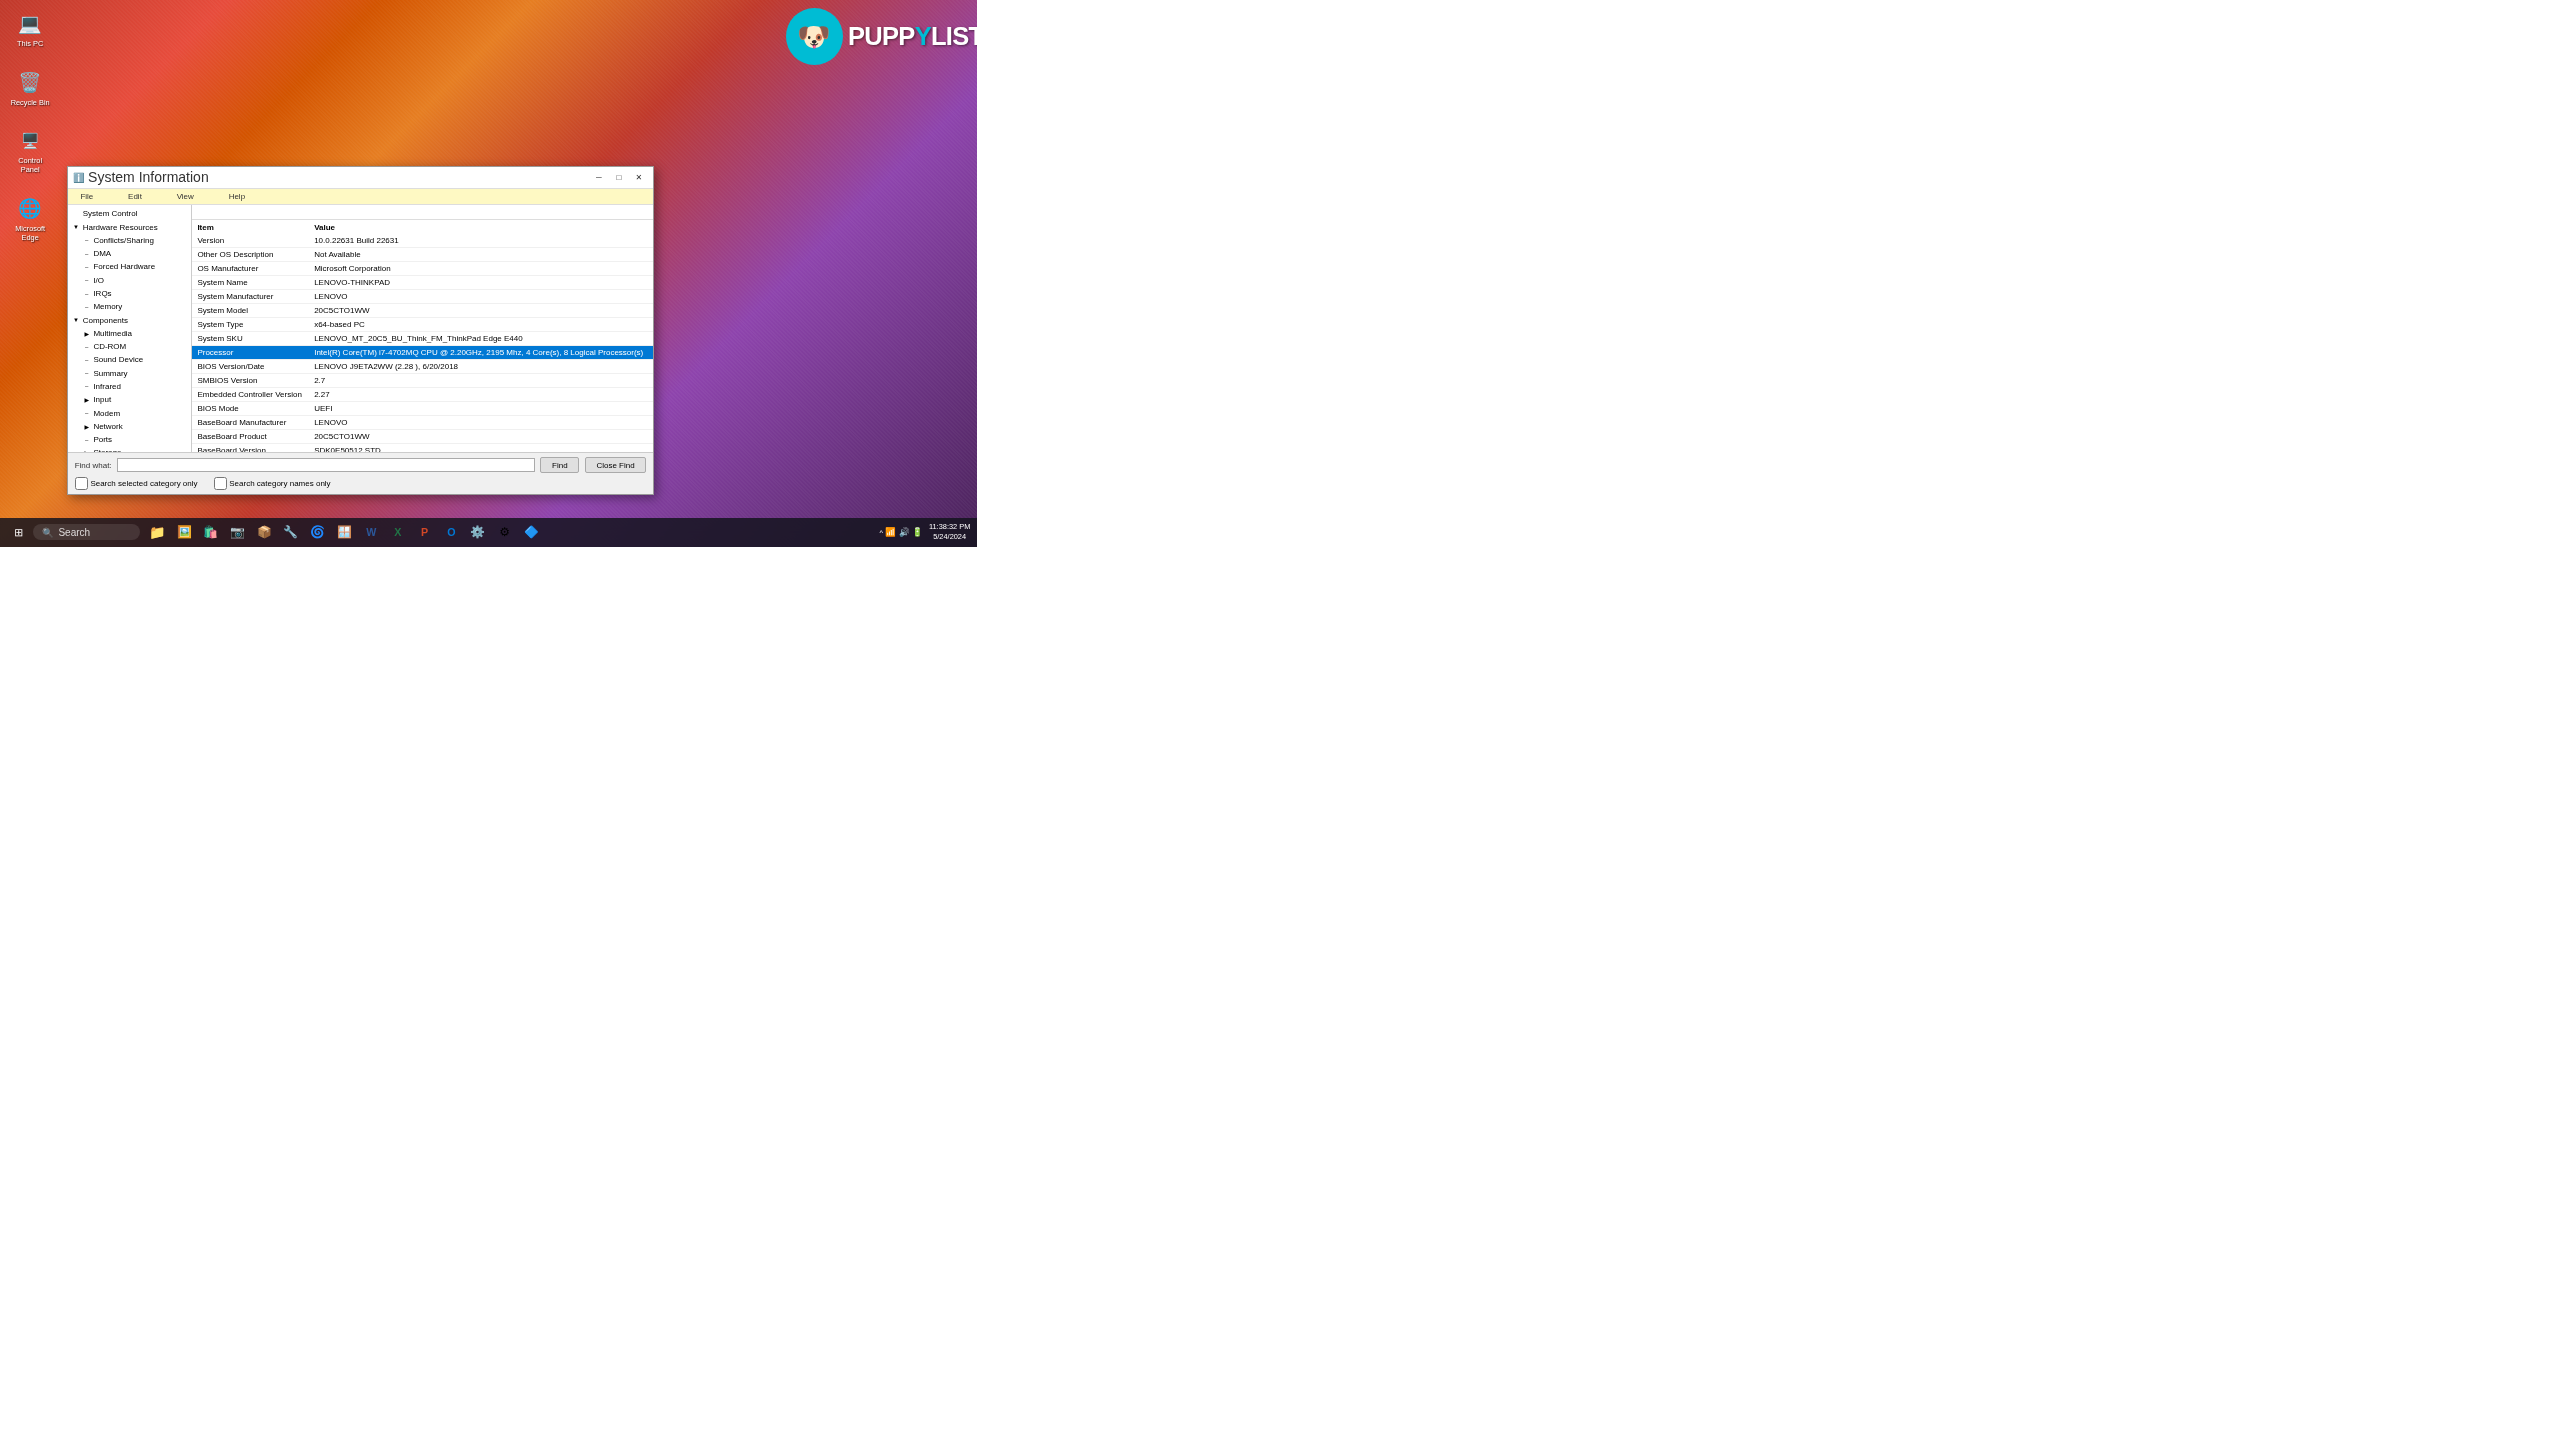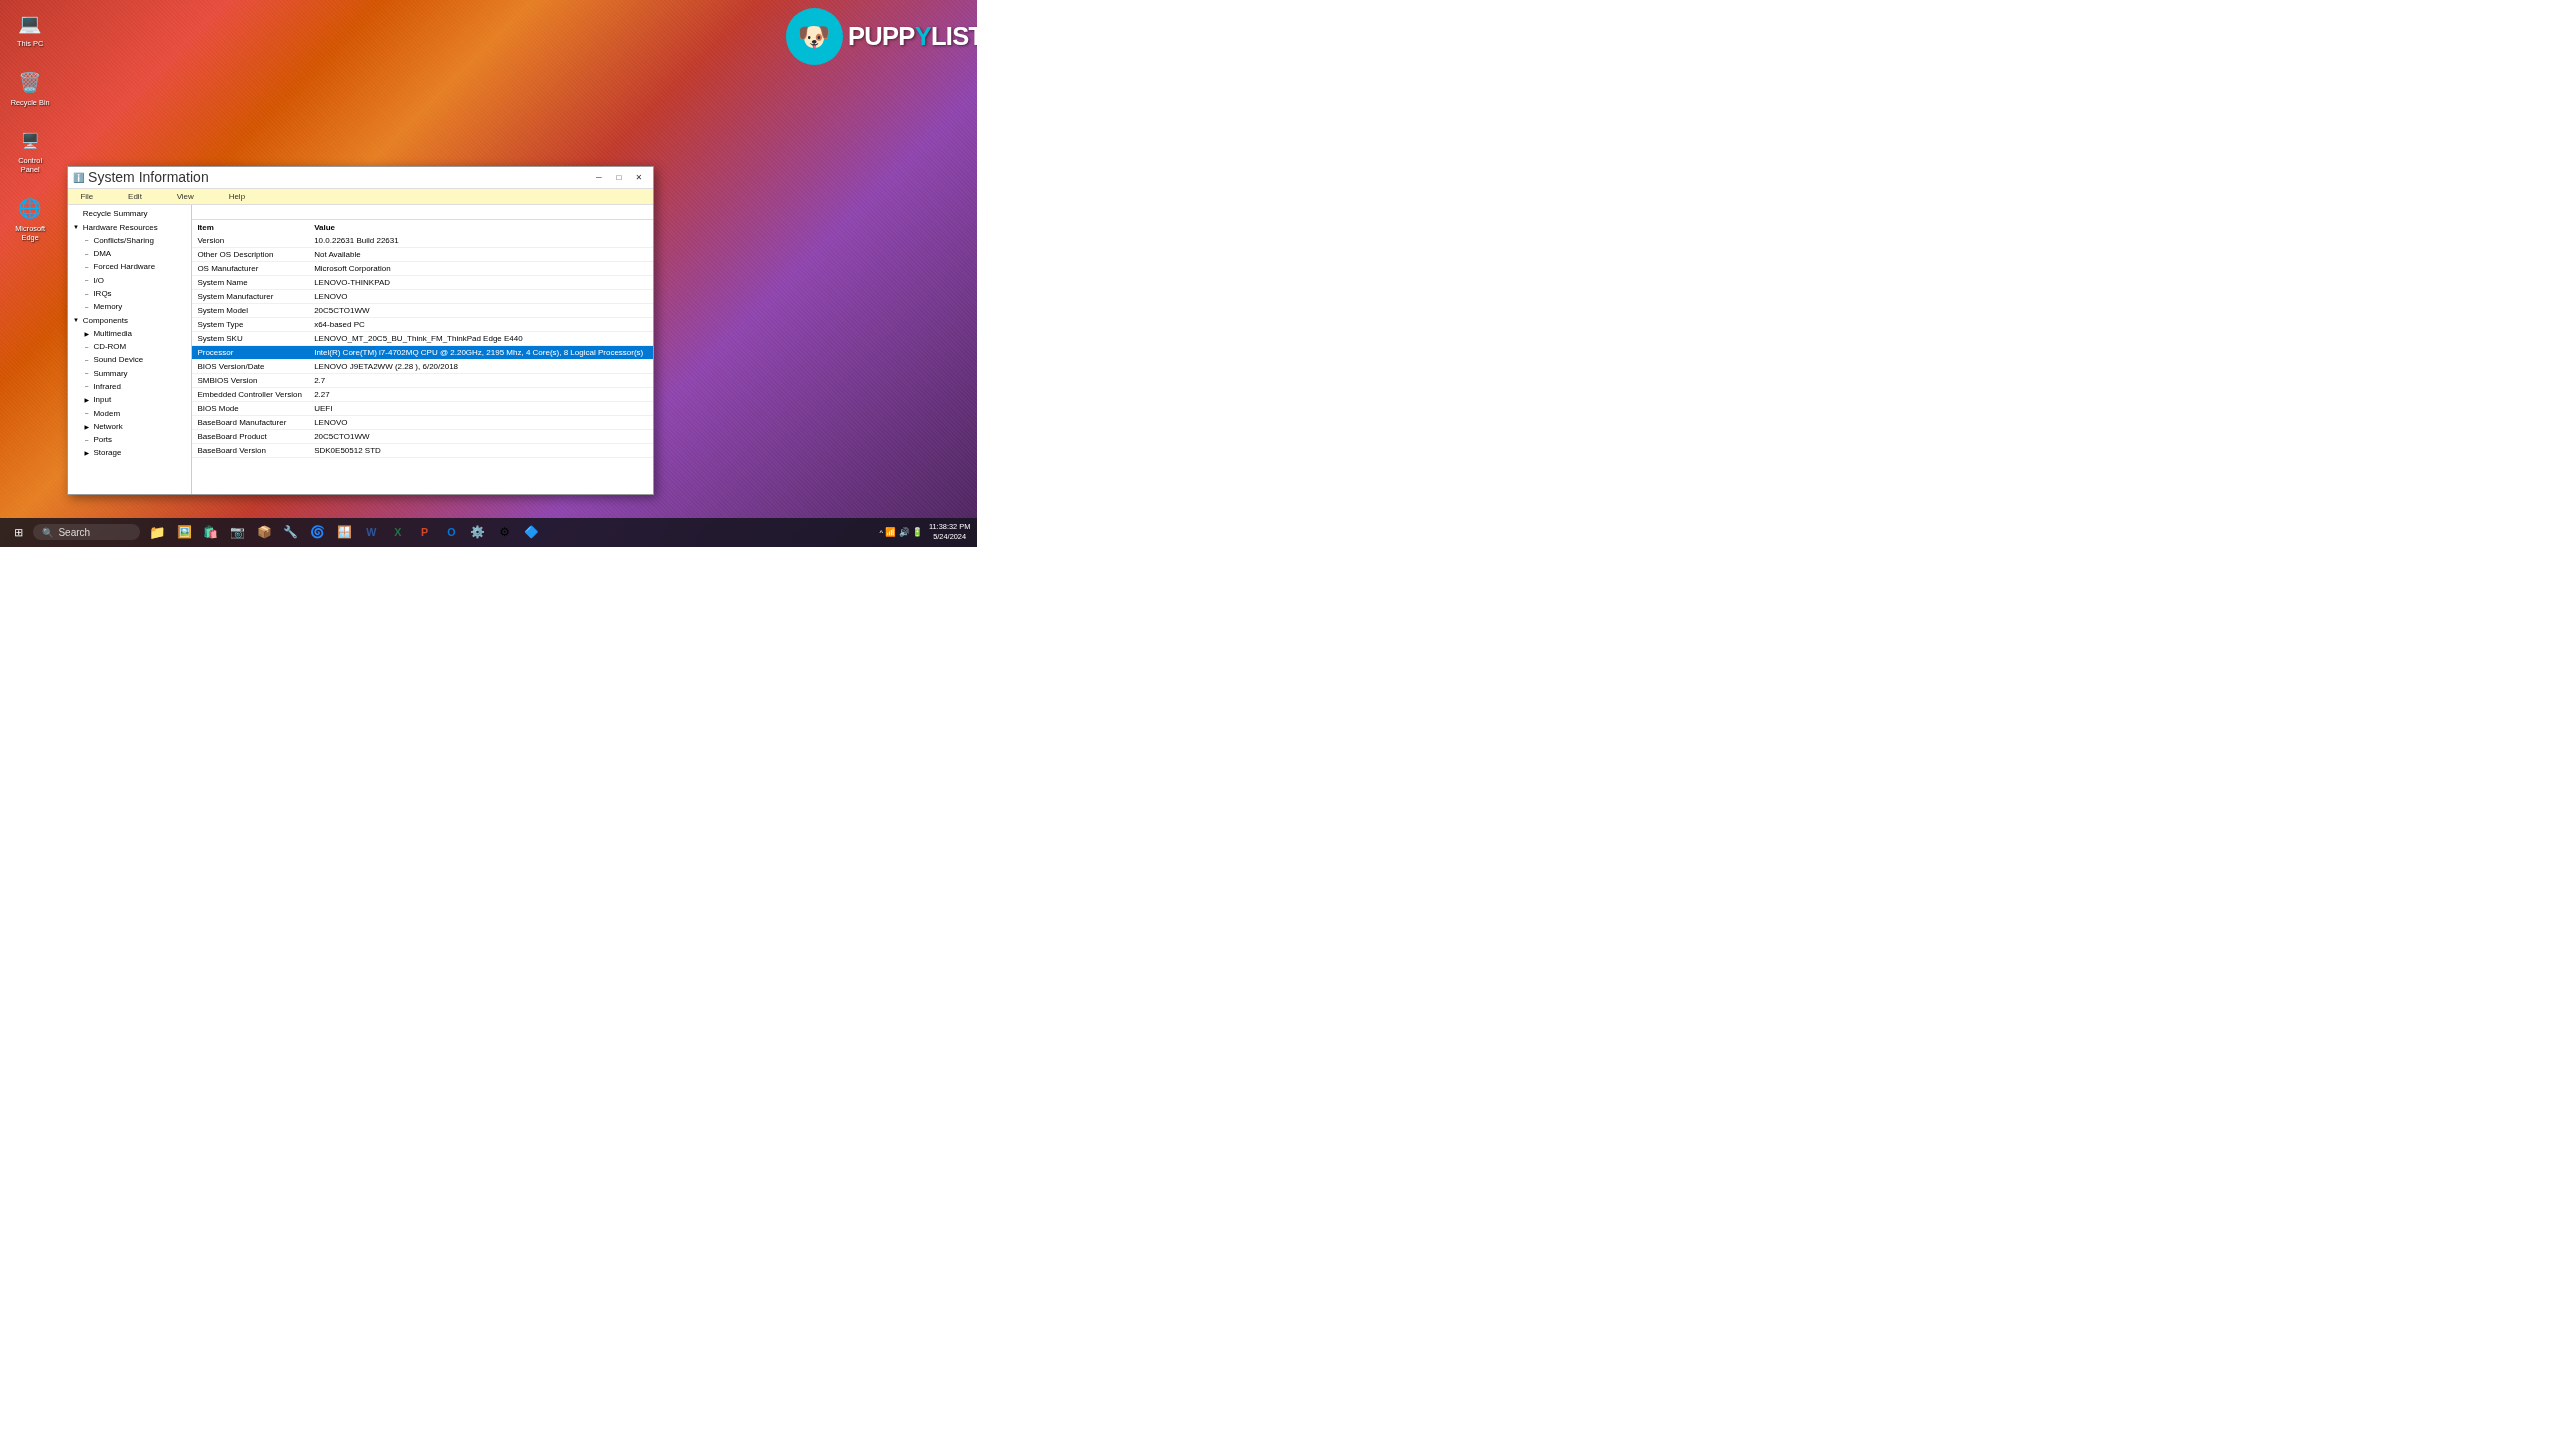--- a/index.html
+++ b/index.html
@@ -464,21 +464,21 @@
       <div class="menu-item">View</div>
       <div class="menu-item">Help</div>
     </div>
 
     <div class="main-content">
 
       <div class="tree-panel">
 
         <div class="tree-item">
           <span class="tree-expand"></span>
-          <span class="tree-label">Recycle Summary</span>
+          <span class="tree-label">System Control</span>
         </div>
 
         <div class="tree-item">
           <span class="tree-expand">▼</span>
           <span class="tree-label">Hardware Resources</span>
         </div>
 
         <div class="tree-item tree-indent-1">
           <span class="tree-expand">–</span>
           <span class="tree-label">Conflicts/Sharing</span>
@@ -641,20 +641,38 @@
               </tr>
               <tr>
                 <td>BaseBoard Version</td>
                 <td>SDK0E50512 STD</td>
               </tr>
             </tbody>
         </table>
       </div>
     </div>
 
+    <div class="find-bar">
+      <div class="find-row1">
+        <label class="find-label">Find what:</label>
+        <input class="find-input" type="text" style="">
+        <button class="find-btn">Find</button>
+        <button class="find-btn">Close Find</button>
+      </div>
+      <div class="find-row2">
+        <label class="find-checkbox-label">
+          <input type="checkbox" style="">
+          <span>Search selected category only</span>
+        </label>
+        <label class="find-checkbox-label">
+          <input type="checkbox" style="">
+          <span>Search category names only</span>
+        </label>
+      </div>
+    </div>
   </div>
 
   <div class="taskbar">
     <div class="taskbar-start" style="color:white; font-size:10.7px;">⊞</div>
     <div class="taskbar-search">
       <span style="color:rgba(255,255,255,0.7); font-size:9.4px;">🔍</span>
       <span class="taskbar-search-text">Search</span>
     </div>
     <div class="taskbar-icons">
       <div class="taskbar-app" style="color:#ffd700; font-size:13.4px;">📁</div>

